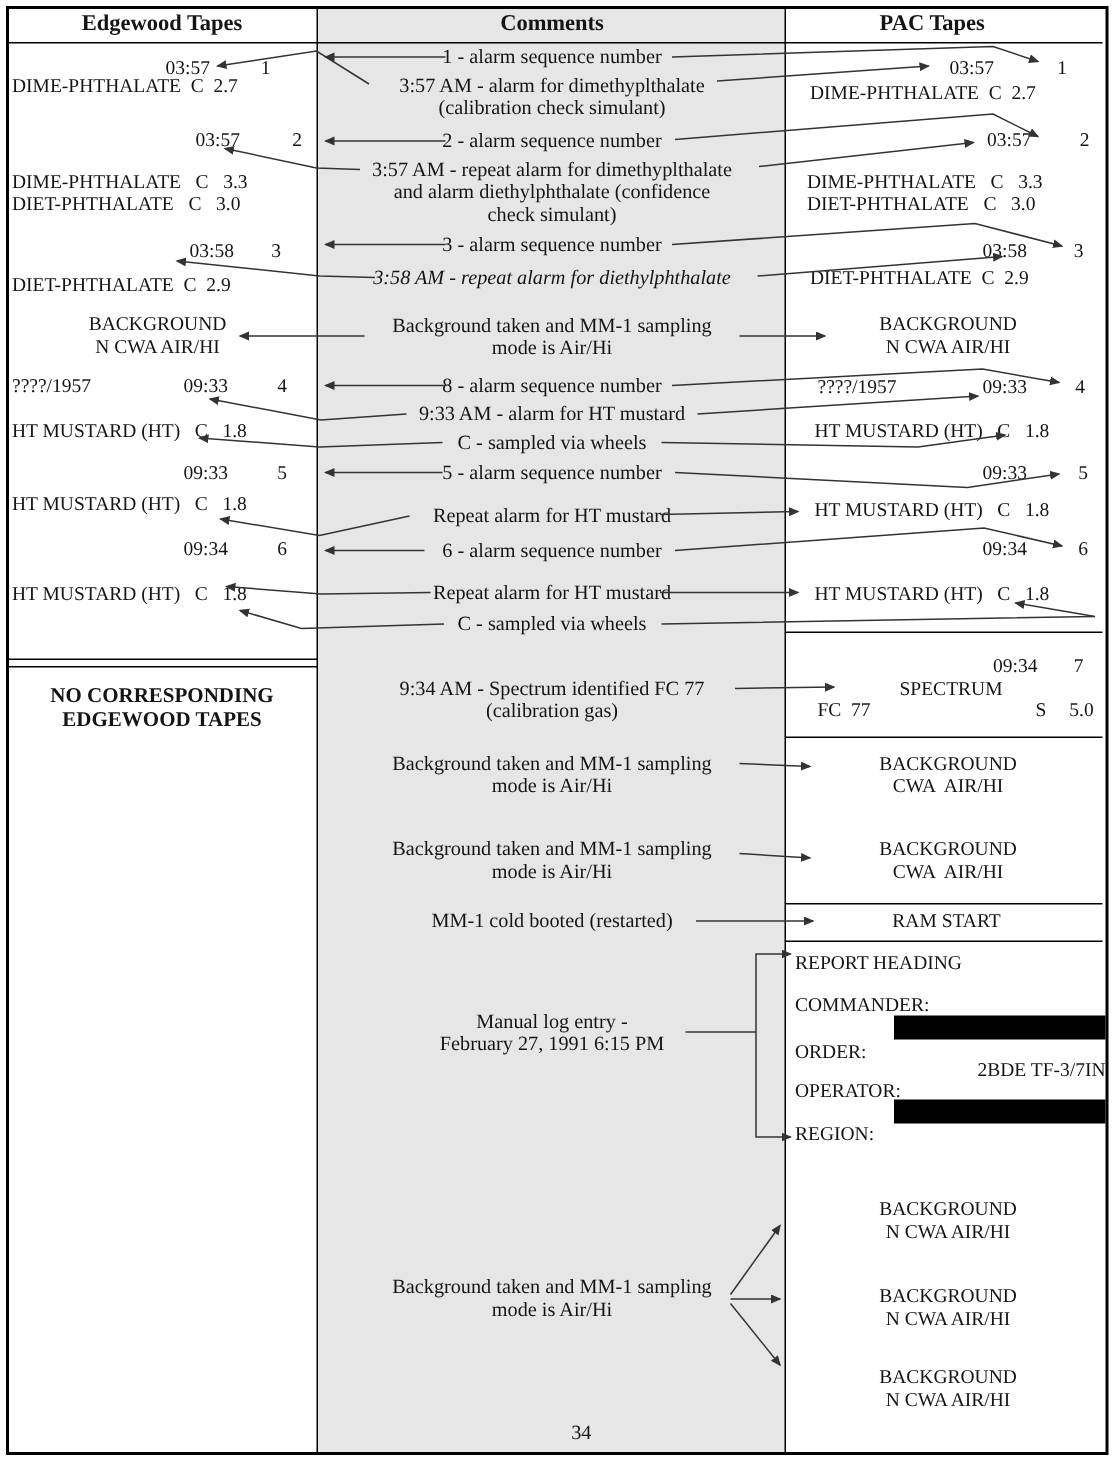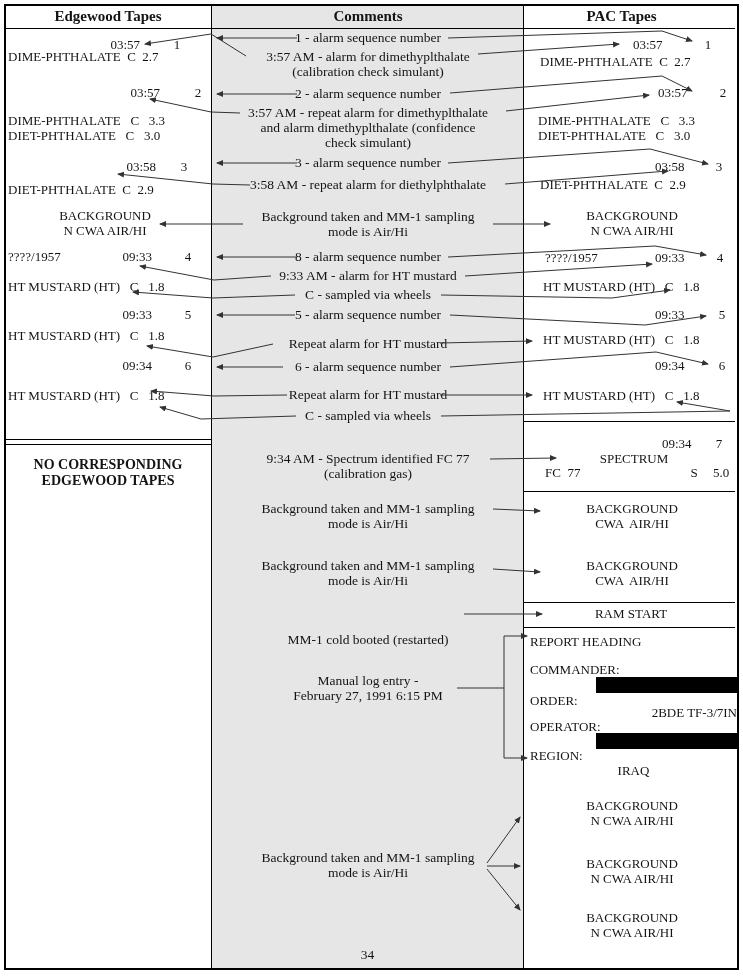--- a/index.html
+++ b/index.html
@@ -17,21 +17,21 @@
   .cmt{font-size:13.5px;}
   .ac{transform:translateX(-50%);}
   .ar{transform:translateX(-100%);}
   .hdr{position:absolute;top:7px;text-align:center;font-weight:bold;font-size:15px;line-height:18px;}
   #hdr-left{left:4px;width:208px;}
   #hdr-mid{left:212px;width:312px;}
   #hdr-right{left:524px;width:195px;}
   .notapes{position:absolute;left:4px;width:208px;text-align:center;font-weight:bold;
            font-size:14px;line-height:16px;}
   #notapes1{top:457px;} #notapes2{top:473px;}
-  #pagenum{position:absolute;left:208px;top:947px;width:319px;text-align:center;font-size:13.5px;}
+  #pagenum{position:absolute;left:228px;top:947px;width:319px;text-align:center;font-size:13.5px;}
   
   .rl{position:absolute;font-size:13px;line-height:15px;white-space:pre;}
   #rh-title{left:530px;top:634px;}
   #rh-dt{left:530px;top:648px;width:207px;text-align:right;}
   #rh-cmdr{left:530px;top:662px;}
   #rh-order{left:530px;top:693px;}
   #rh-orderval{left:530px;top:705px;width:207px;text-align:right;}
   #rh-oper{left:530px;top:719px;}
   #rh-region{left:530px;top:748px;}
   #rh-regionval{left:530px;top:763px;width:207px;text-align:center;}
@@ -85,41 +85,41 @@
       <div class="txt ac" style="left: 188px; top: 307px;">5</div>
       <div class="txt" style="left: 8px; top: 328px;">HT MUSTARD (HT)   C   1.8</div>
       <div class="txt ar" style="left: 152px; top: 358px;">09:34</div>
       <div class="txt ac" style="left: 188px; top: 358px;">6</div>
       <div class="txt" style="left: 8px; top: 388px;">HT MUSTARD (HT)   C   1.8</div>
       <div class="txt cmt ac" style="left: 368px; top: 30px;">1 - alarm sequence number</div>
       <div class="txt cmt ac" style="left: 368px; top: 49px;">3:57 AM - alarm for dimethyplthalate</div>
       <div class="txt cmt ac" style="left: 368px; top: 64px;">(calibration check simulant)</div>
       <div class="txt cmt ac" style="left: 368px; top: 86px;">2 - alarm sequence number</div>
       <div class="txt cmt ac" style="left: 368px; top: 105px;">3:57 AM - repeat alarm for dimethyplthalate</div>
-      <div class="txt cmt ac" style="left: 368px; top: 120px;">and alarm dimethyplthalate (confidence</div>
+      <div class="txt cmt ac" style="left: 368px; top: 120px;">and alarm diethylphthalate (confidence</div>
       <div class="txt cmt ac" style="left: 368px; top: 135px;">check simulant)</div>
       <div class="txt cmt ac" style="left: 368px; top: 155px;">3 - alarm sequence number</div>
-      <div class="txt cmt ac" style="left: 368px; top: 177px;">3:58 AM - repeat alarm for diethylphthalate</div>
+      <div class="txt cmt ac" style="left: 368px; top: 177px; font-style: italic;">3:58 AM - repeat alarm for diethylphthalate</div>
       <div class="txt cmt ac" style="left: 368px; top: 209px;">Background taken and MM-1 sampling</div>
       <div class="txt cmt ac" style="left: 368px; top: 224px;">mode is Air/Hi</div>
       <div class="txt cmt ac" style="left: 368px; top: 249px;">8 - alarm sequence number</div>
       <div class="txt cmt ac" style="left: 368px; top: 268px;">9:33 AM - alarm for HT mustard</div>
       <div class="txt cmt ac" style="left: 368px; top: 287px;">C - sampled via wheels</div>
       <div class="txt cmt ac" style="left: 368px; top: 307px;">5 - alarm sequence number</div>
       <div class="txt cmt ac" style="left: 368px; top: 336px;">Repeat alarm for HT mustard</div>
       <div class="txt cmt ac" style="left: 368px; top: 359px;">6 - alarm sequence number</div>
       <div class="txt cmt ac" style="left: 368px; top: 387px;">Repeat alarm for HT mustard</div>
       <div class="txt cmt ac" style="left: 368px; top: 408px;">C - sampled via wheels</div>
       <div class="txt cmt ac" style="left: 368px; top: 451px;">9:34 AM - Spectrum identified FC 77</div>
       <div class="txt cmt ac" style="left: 368px; top: 466px;">(calibration gas)</div>
       <div class="txt cmt ac" style="left: 368px; top: 501px;">Background taken and MM-1 sampling</div>
       <div class="txt cmt ac" style="left: 368px; top: 516px;">mode is Air/Hi</div>
       <div class="txt cmt ac" style="left: 368px; top: 558px;">Background taken and MM-1 sampling</div>
       <div class="txt cmt ac" style="left: 368px; top: 573px;">mode is Air/Hi</div>
-      <div class="txt cmt ac" style="left: 368px; top: 632px;">MM-1 cold booted (restarted)</div>
+      <div class="txt cmt ac" style="left: 368px; top: 606px;">MM-1 cold booted (restarted)</div>
       <div class="txt cmt ac" style="left: 368px; top: 673px;">Manual log entry -</div>
       <div class="txt cmt ac" style="left: 368px; top: 688px;">February 27, 1991 6:15 PM</div>
       <div class="txt cmt ac" style="left: 368px; top: 850px;">Background taken and MM-1 sampling</div>
       <div class="txt cmt ac" style="left: 368px; top: 865px;">mode is Air/Hi</div>
       <div class="txt" style="left: 633px; top: 37px;">03:57</div>
       <div class="txt ac" style="left: 708px; top: 37px;">1</div>
       <div class="txt" style="left: 540px; top: 54px;">DIME-PHTHALATE  C  2.7</div>
       <div class="txt" style="left: 658px; top: 85px;">03:57</div>
       <div class="txt ac" style="left: 723px; top: 85px;">2</div>
       <div class="txt" style="left: 538px; top: 113px;">DIME-PHTHALATE   C   3.3</div>
@@ -162,21 +162,20 @@
   <div class="notapes" id="notapes2">EDGEWOOD TAPES</div>
 
   <div class="rl" id="rh-title">REPORT HEADING</div>
   <div class="rl" id="rh-cmdr">COMMANDER:</div>
   <div class="redact" id="redact1"></div>
   <div class="rl" id="rh-order">ORDER:</div>
   <div class="rl" id="rh-orderval">2BDE TF-3/7IN</div>
   <div class="rl" id="rh-oper">OPERATOR:</div>
   <div class="redact" id="redact2"></div>
   <div class="rl" id="rh-region">REGION:</div>
-  <div class="rl" id="rh-regionval">IRAQ</div>
 
   <div id="pagenum">34</div>
 
   <svg id="arrow-layer" width="743" height="976" viewBox="0 0 743 976">
     <defs>
       <marker id="ah" orient="auto" markerWidth="8" markerHeight="8" refX="6" refY="3">
         <path d="M0,0 L7,3 L0,6 z" fill="#333"></path>
       </marker>
     </defs>
   <polyline points="297,38 217,38" marker-end="url(#ah)"></polyline>

